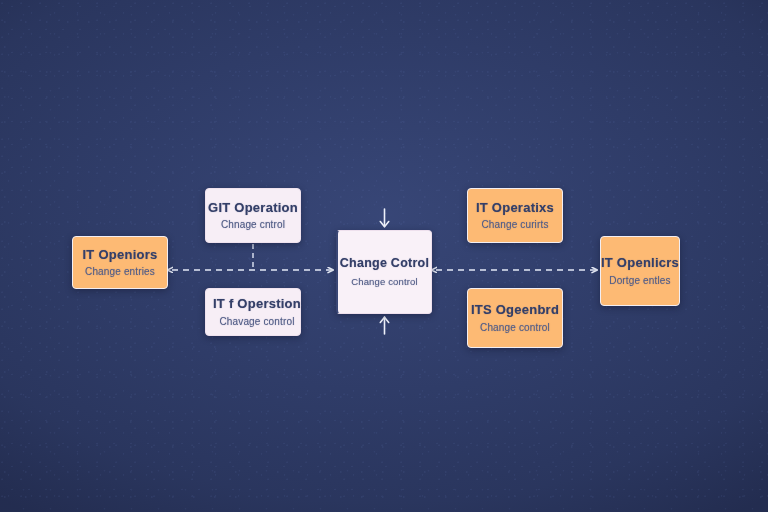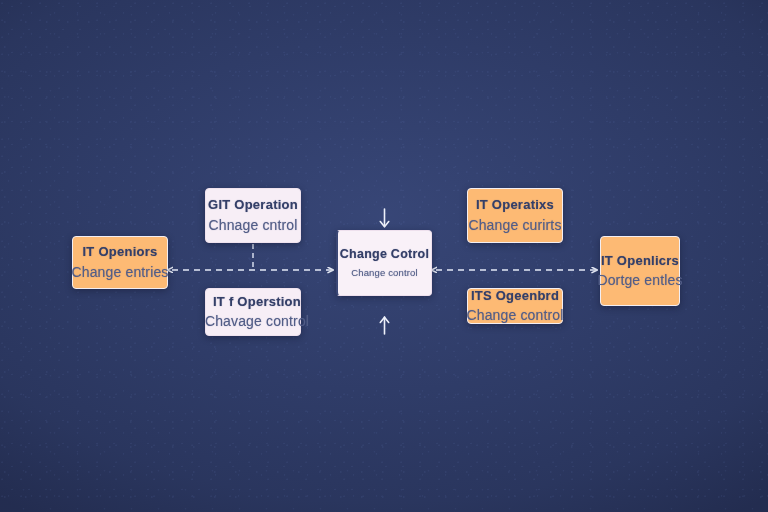--- a/index.html
+++ b/index.html
@@ -62,21 +62,21 @@
   .node .title {
     font-size: 13px;
     font-weight: 600;
     color: #343f68;
     letter-spacing: 0.25px;
     line-height: 1.25;
     white-space: nowrap;
     text-shadow: 0 0 1.1px rgba(60,72,115,0.55);
   }
   .node .subtitle {
-    font-size: 14px;
+    font-size: 10px;
     font-weight: 400;
     color: #525d87;
     letter-spacing: 0.15px;
     margin-top: 3px;
     line-height: 1.2;
     white-space: nowrap;
     text-shadow: 0 0 1.1px rgba(80,92,135,0.5);
   }
   .node.pink   { background: #f7eef6; border: 1px solid #efe2ee; }
   .node.white  { background: #fdba74; border: 1px solid #f2eef3; }
@@ -134,31 +134,31 @@
   <div class="node pink" style="left:205px; top:188px; width:96px; height:55px;">
     <div class="title">GIT Operation</div>
     <div class="subtitle">Chnage cntrol</div>
   </div>
 
   <div class="node pink" style="left:205px; top:288px; width:96px; height:48px;padding-left:8px;">
     <div class="title">IT f Operstion</div>
     <div class="subtitle">Chavage control</div>
   </div>
 
-  <div class="node center" style="left:336px; top:230px; width:96px; height:66px;">
+  <div class="node center" style="left:336px; top:230px; width:96px; height:84px;">
     <div class="title">Change Cotrol</div>
     <div class="subtitle">Change control</div>
   </div>
 
   <div class="node white" style="left:467px; top:188px; width:96px; height:55px;">
     <div class="title">IT Operatixs</div>
     <div class="subtitle">Change curirts</div>
   </div>
 
-  <div class="node white" style="left:467px; top:288px; width:96px; height:36px;">
+  <div class="node white" style="left:467px; top:288px; width:96px; height:60px;">
     <div class="title">ITS Ogeenbrd</div>
     <div class="subtitle">Change control</div>
   </div>
 
   <div class="node white" style="left:600px; top:236px; width:80px; height:70px;">
     <div class="title">IT Openlicrs</div>
     <div class="subtitle">Dortge entles</div>
   </div>
 
 </div>

